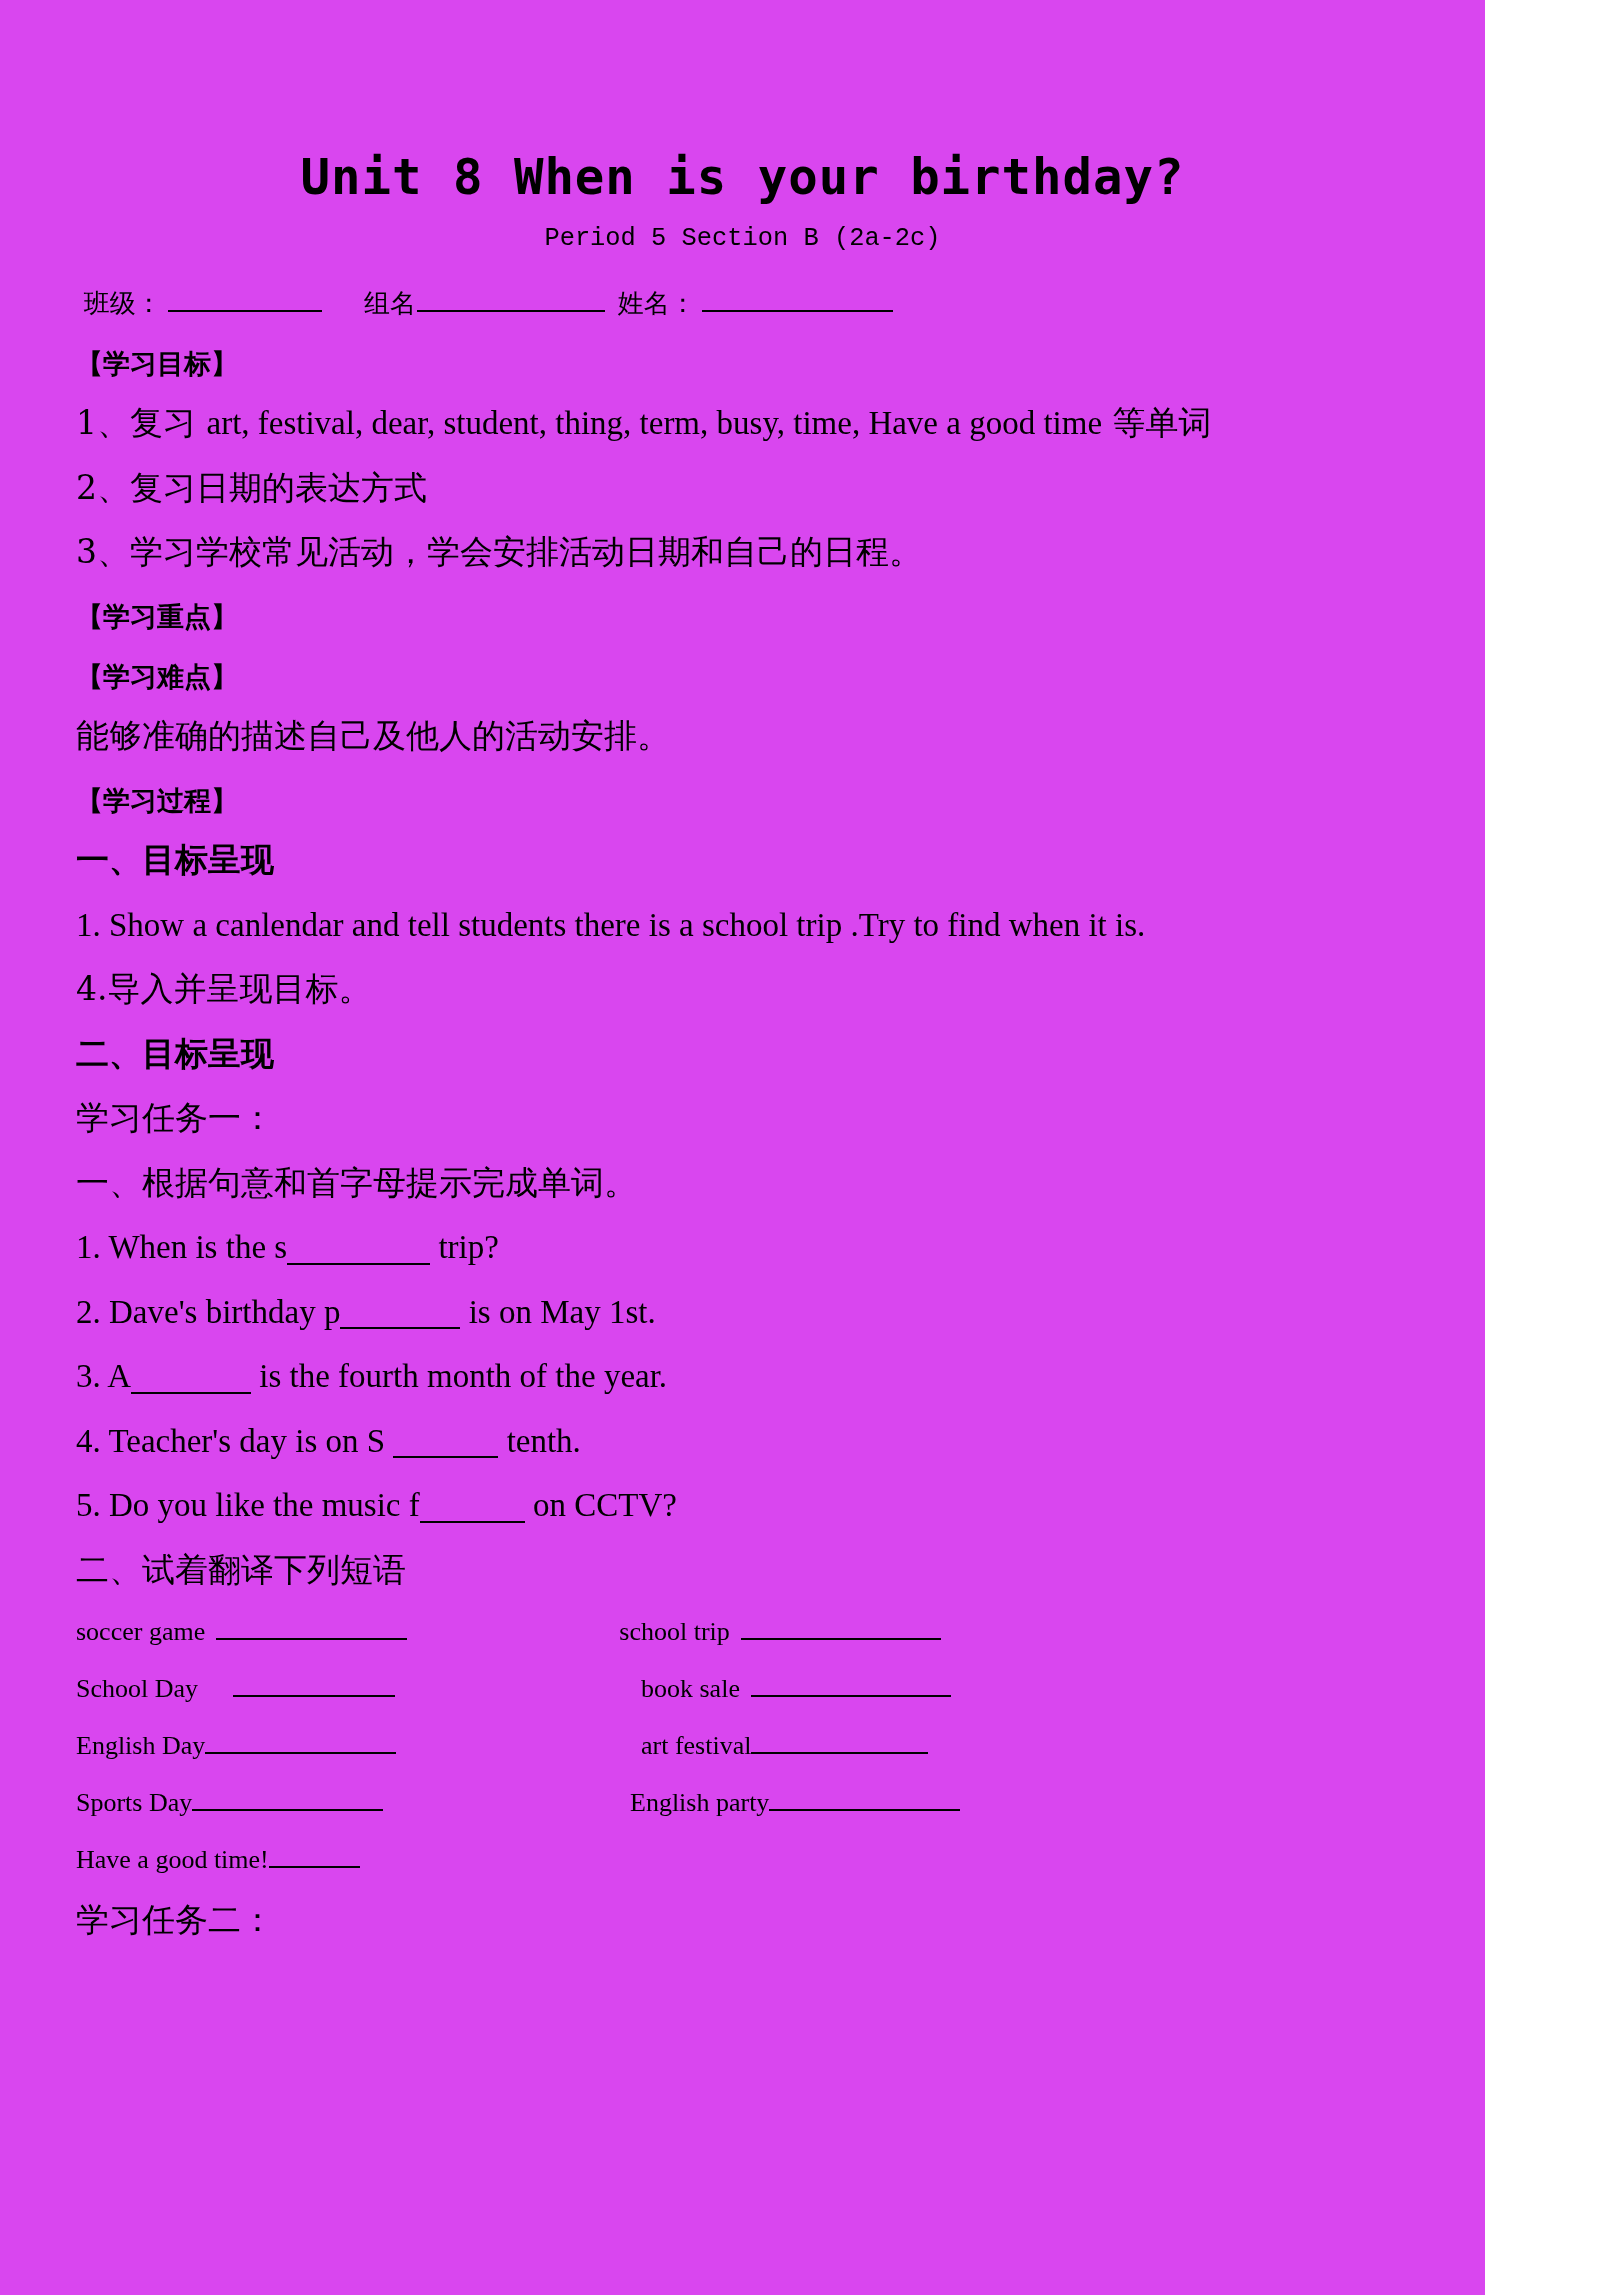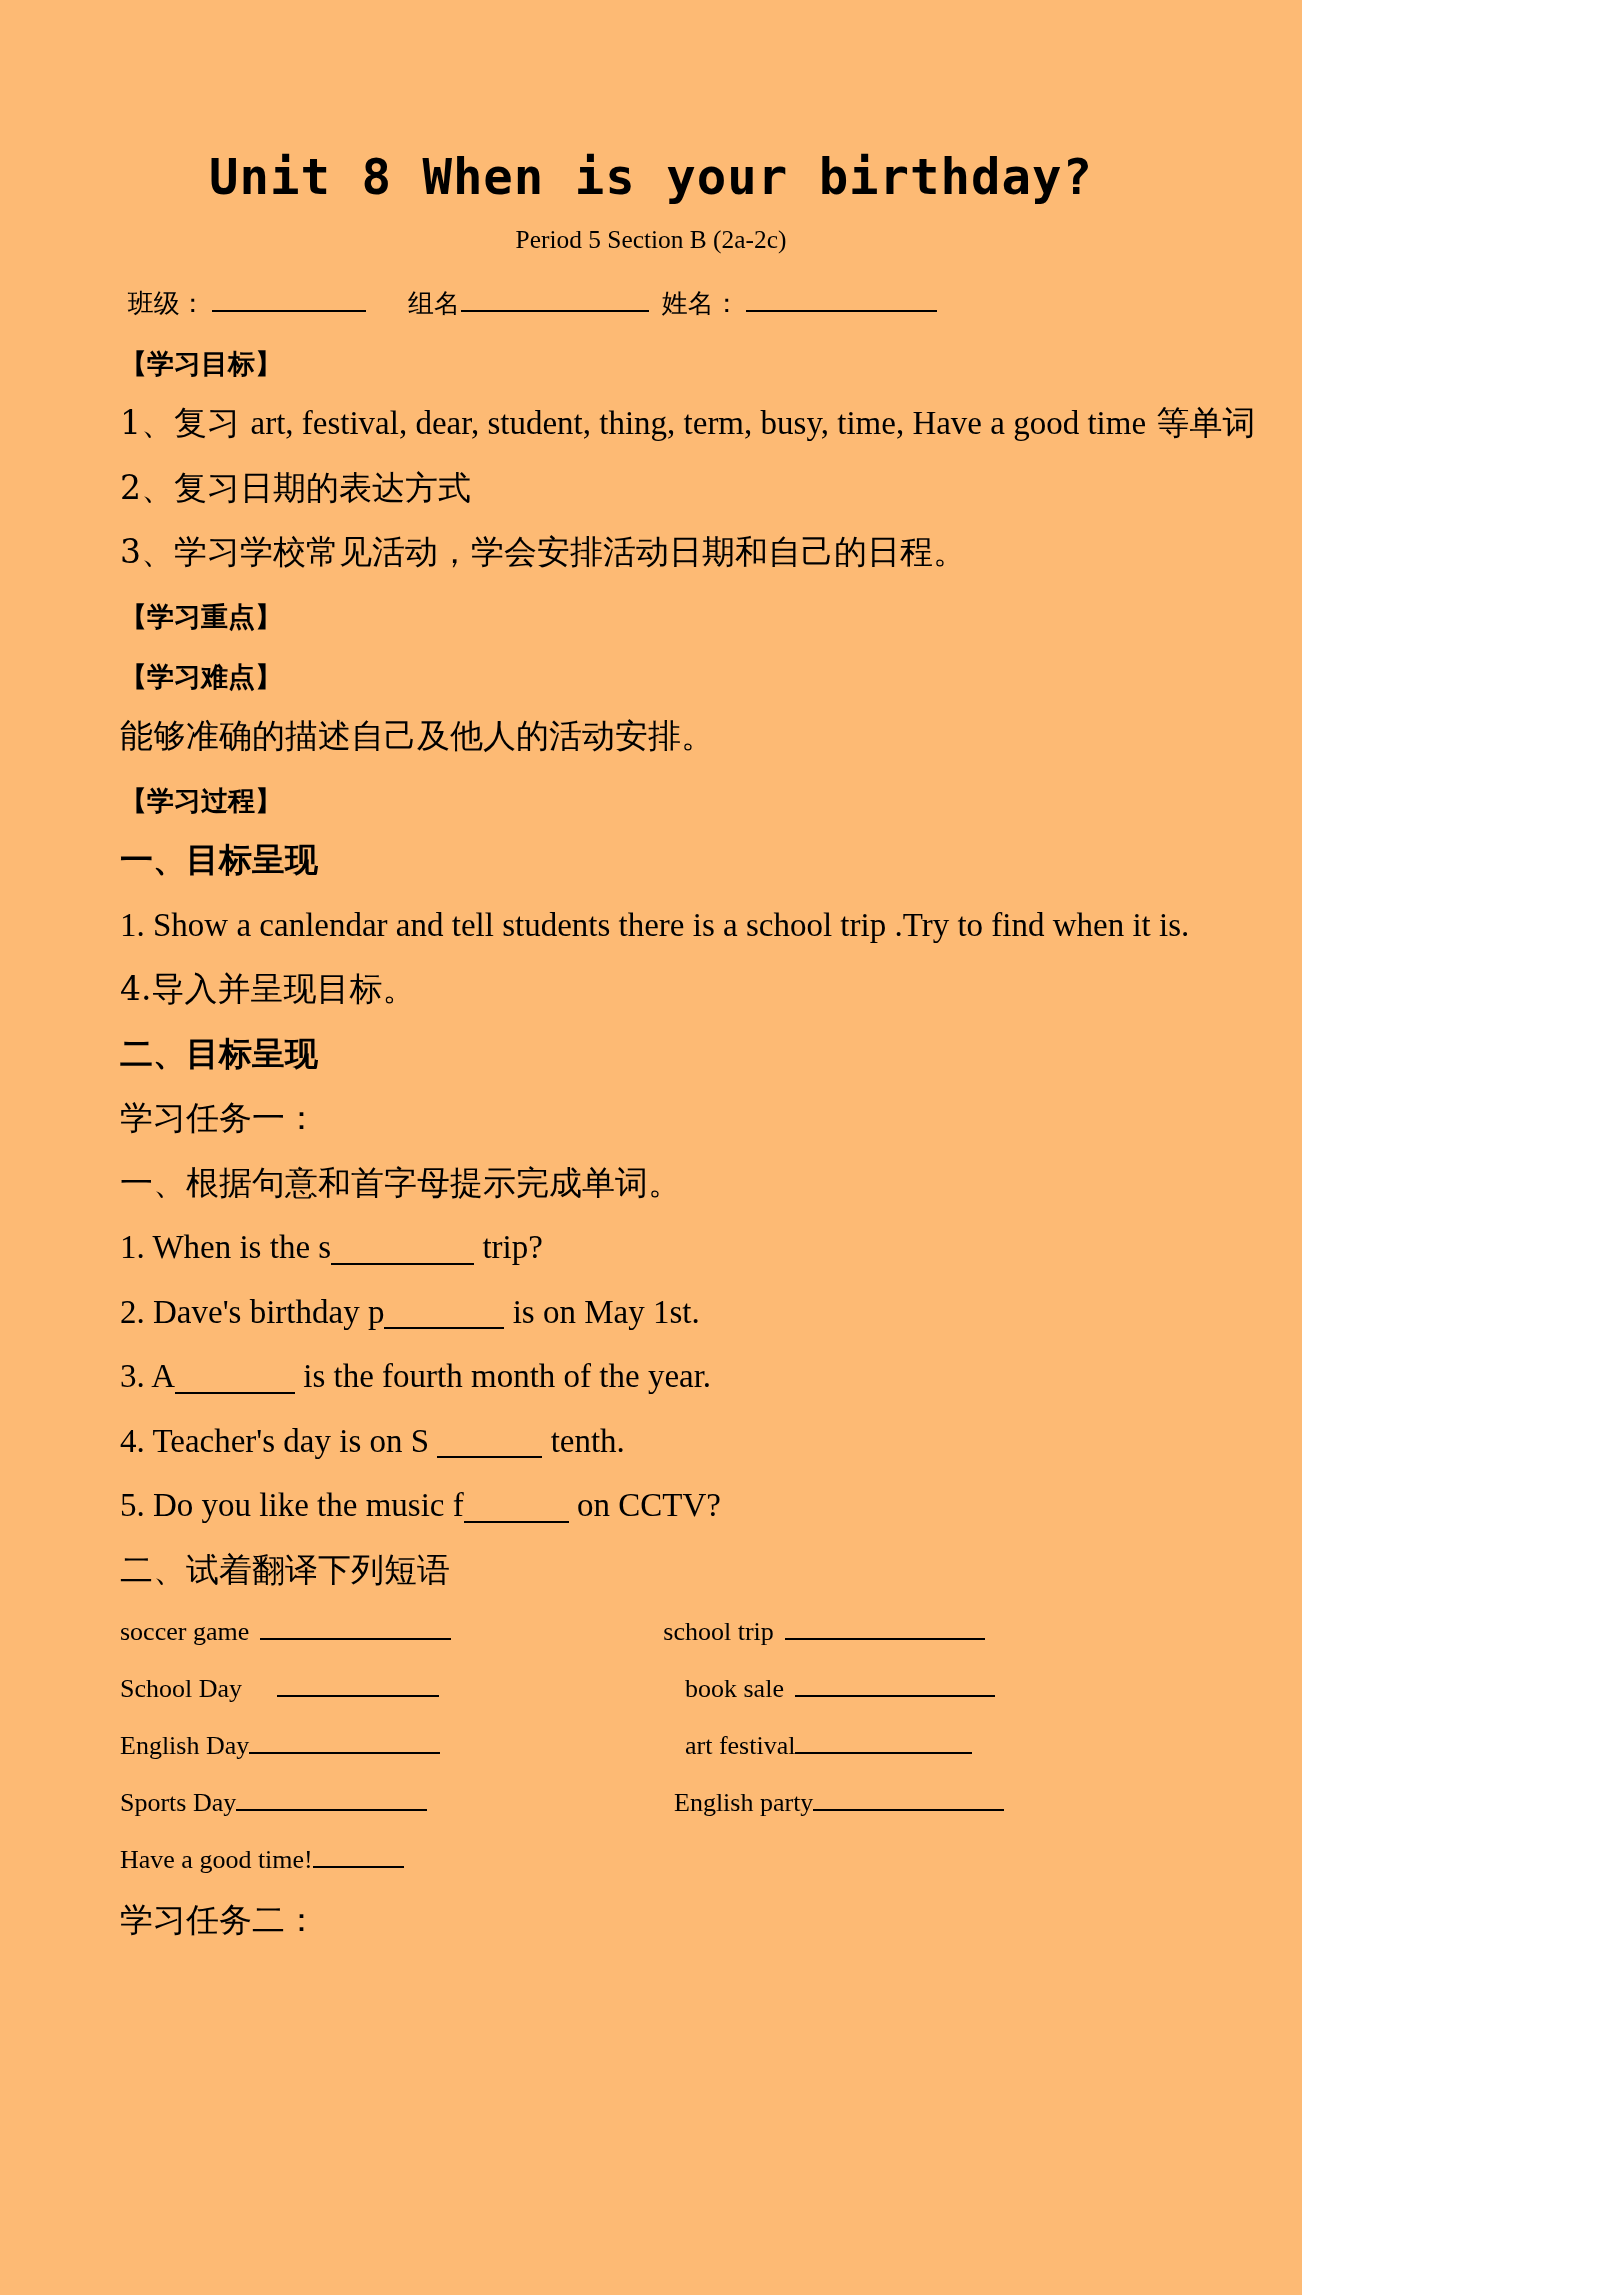--- a/index.html
+++ b/index.html
@@ -10,41 +10,41 @@
   body {
     width: 1623px;
     height: 2295px;
     font-family: "Liberation Serif", "DejaVu Serif", serif;
     color: #000000;
     -webkit-font-smoothing: antialiased;
   }
 
   .page {
     position: relative;
-    width: 1302px;
+    width: 1485px;
     height: 2295px;
-    background: #fdba74;
+    background: #d946ef;
     box-sizing: border-box;
-    padding: 0 120px;
+    padding: 0 76px;
   }
 
   
   .doc-title {
     font-family: "DejaVu Sans Mono", "Liberation Mono", monospace;
     font-size: 49px;
     font-weight: 700;
     letter-spacing: 0.02em;
     text-align: center;
     margin: 0;
     padding-top: 151px;
     line-height: 1.12;
     white-space: pre;
   }
   .doc-subtitle {
-    font-family: Liberation Serif, serif;
+    font-family: Liberation Mono, monospace;
     font-size: 25.4px;
     font-weight: 400;
     text-align: center;
     margin: 0;
     padding-top: 18.5px;
     line-height: 1.2;
     white-space: pre;
   }
 
   

